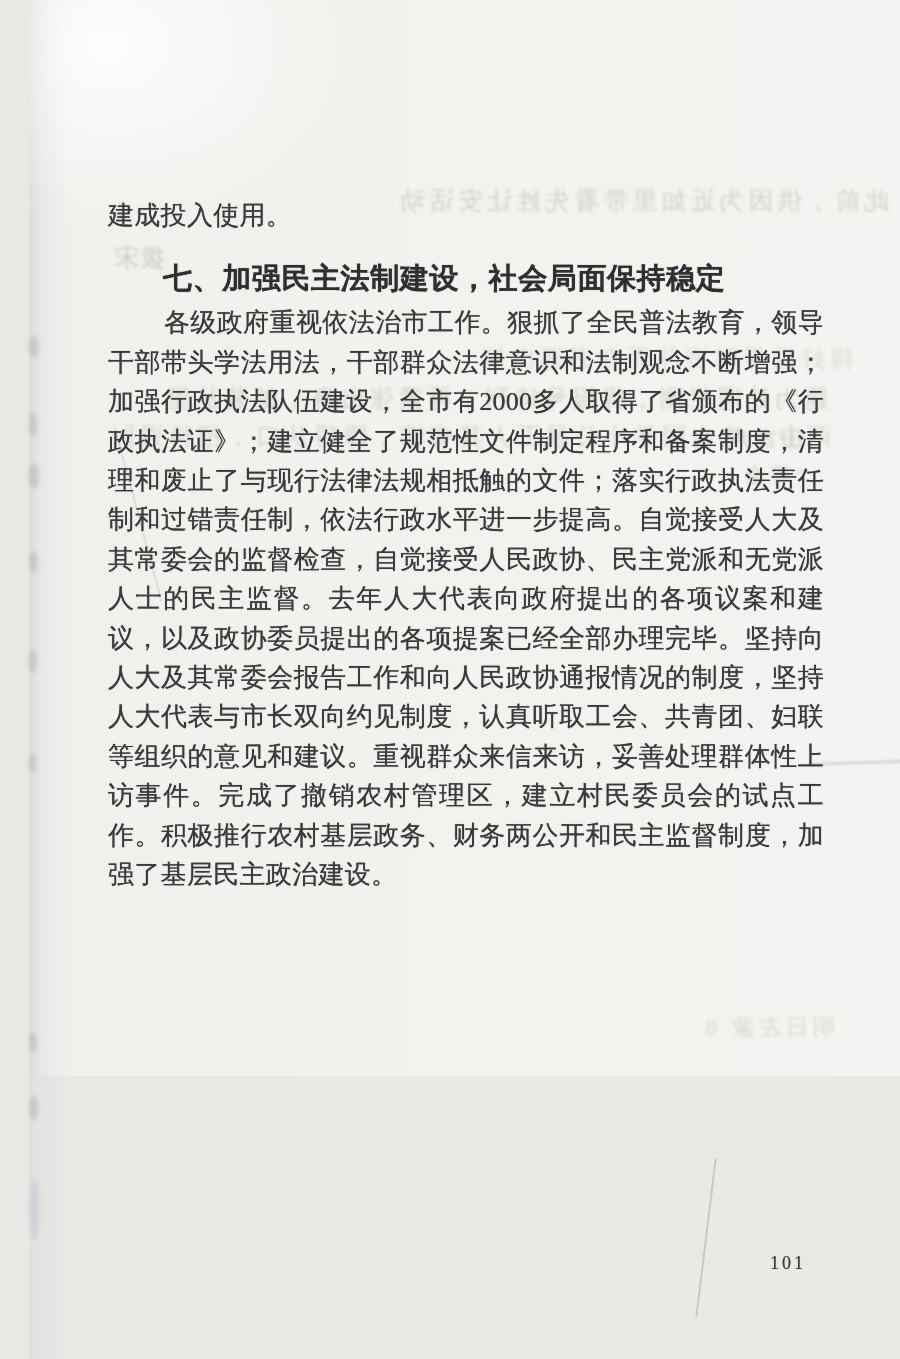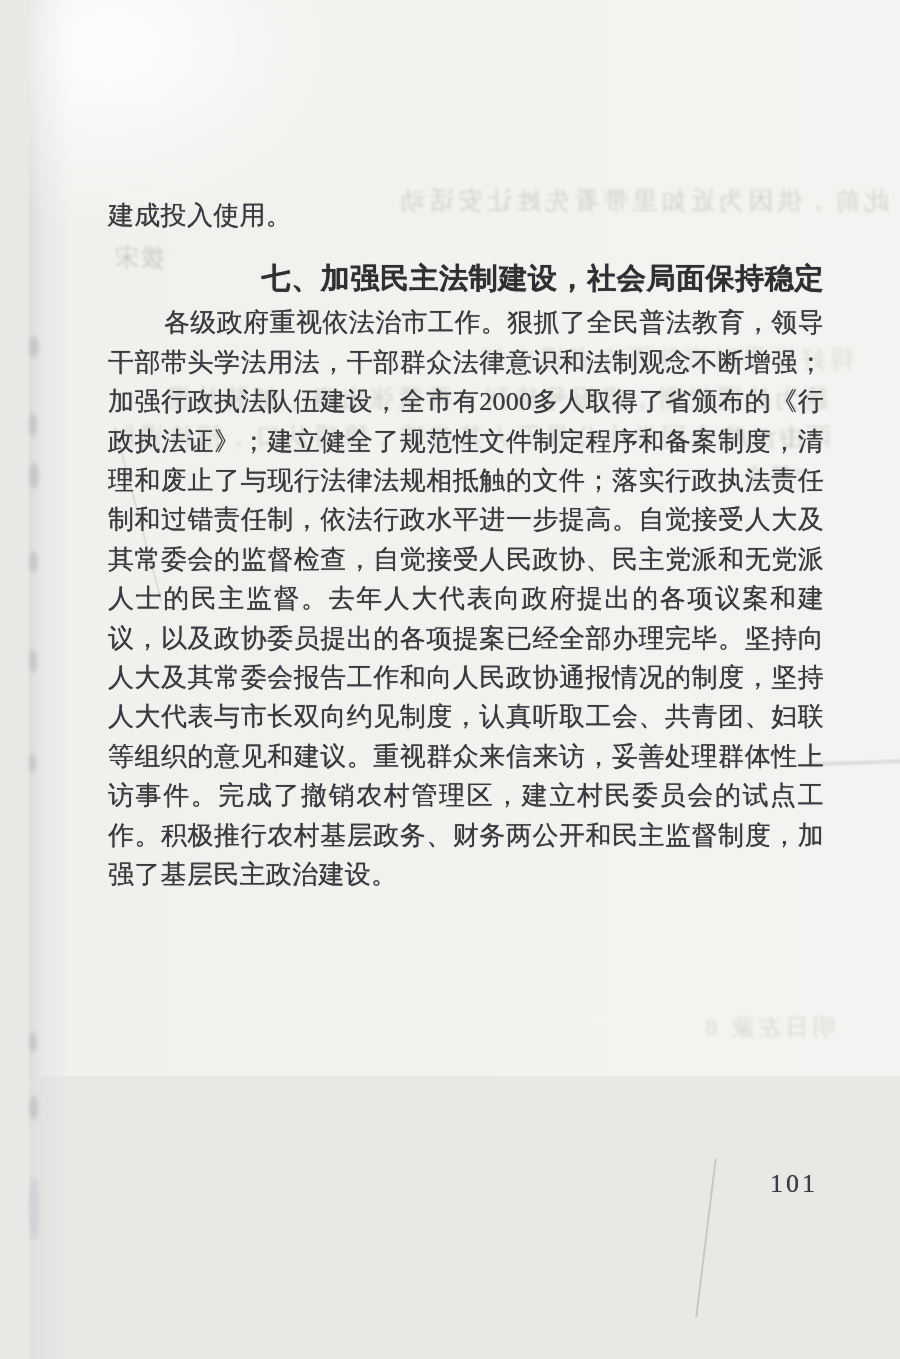--- a/index.html
+++ b/index.html
@@ -32,27 +32,27 @@
     text-shadow:0 0 0.7px rgba(58,58,62,0.85);
   }
   .intro-line{text-indent:0;}
   .para{text-indent:2.15em;}
   .heading{
     font-family:"Liberation Sans","DejaVu Sans",sans-serif;
     font-weight:700;
     font-size:29px;line-height:32px;letter-spacing:0.6px;
     color:#2f2f33;
     margin:27px 0 9px 55px;
-    text-align:right;text-indent:0;
+    text-align:left;text-indent:0;
     text-shadow:0 0 0.8px rgba(47,47,51,0.9);
   }
   .para-security{margin-top:4px;}
   .page-number{
-    position:absolute;left:741px;top:1169px;
-    font-size:26px;letter-spacing:3px;color:#3c3c40;
+    position:absolute;left:741px;top:1253px;
+    font-size:18px;letter-spacing:3px;color:#3c3c40;
     text-shadow:0 0 0.7px rgba(60,60,64,0.8);
   }
   
   .ghost{
     position:absolute;
     transform:scaleX(-1);
     filter:blur(1.4px);
     color:#86937f;
     font-size:25px;letter-spacing:4px;
     white-space:nowrap;overflow:hidden;

